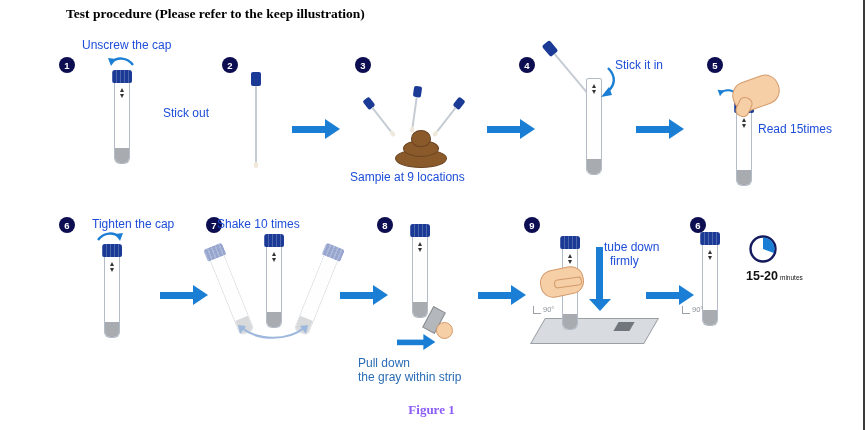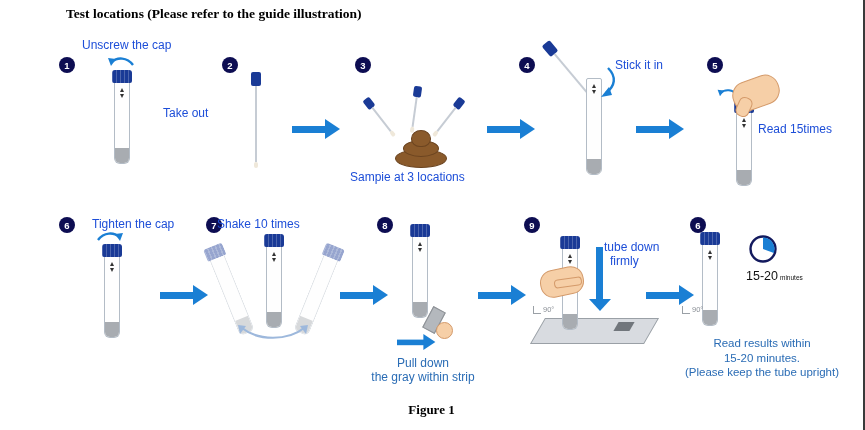--- a/index.html
+++ b/index.html
@@ -1,25 +1,25 @@
 <!DOCTYPE html>
 <html><head>
 <meta charset="utf-8">
 <style>
   html,body{margin:0;padding:0;background:#fff;}
   .canvas{position:relative;width:865px;height:430px;background:#ffffff;overflow:hidden;
           font-family:"Liberation Sans",sans-serif;border-right:2px solid #3a3a3a;box-sizing:border-box;}
   .title{position:absolute;left:66px;top:6px;font-family:"Liberation Serif",serif;
          font-weight:bold;font-size:13.5px;color:#000;}
   .figcap{position:absolute;left:0;top:402px;width:100%;text-align:center;
-          font-family:"Liberation Serif",serif;font-weight:bold;font-size:13px;color:#000000;}
+          font-family:"Liberation Serif",serif;font-weight:bold;font-size:13px;color:#8b5cf6;}
   .badge{position:absolute;width:16px;height:16px;border-radius:50%;background:#0d0d52;color:#fff;
          font-size:9.5px;font-weight:bold;display:flex;align-items:center;justify-content:center;}
   .lbl{position:absolute;color:#1d4ed8;font-size:12px;white-space:nowrap;}
-  .cap8{position:absolute;color:#2a6cb5;font-size:12px;text-align:center;width:130px;line-height:14px;}
+  .cap8{position:absolute;color:#2a6cb5;font-size:12px;text-align:left;width:130px;line-height:14px;}
   .note{position:absolute;color:#2a6cb5;font-size:11.5px;text-align:center;width:200px;line-height:14.5px;}
   
   .seq{position:absolute;width:48px;height:20px;}
   .seq .bar{position:absolute;left:0;top:6.5px;width:34px;height:7px;background:#1a7fd4;}
   .seq .head{position:absolute;left:33px;top:0;width:0;height:0;
              border-left:15px solid #1a7fd4;border-top:10px solid transparent;border-bottom:10px solid transparent;}
   
   .tube{position:absolute;width:20px;}
   .tube .cap{width:20px;height:13px;margin:0 auto;background:#1a3a96;border-radius:3px 3px 2px 2px;
              background-image:repeating-linear-gradient(90deg,rgba(255,255,255,.22) 0 1.5px,transparent 1.5px 4px);}
@@ -55,33 +55,33 @@
   
   .angle{position:absolute;font-size:7.5px;color:#8a8f96;display:flex;align-items:flex-end;gap:2px;}
   .angle .corner{width:7px;height:7px;border-left:1px solid #9aa0a6;border-bottom:1px solid #9aa0a6;display:inline-block;}
   
   .table9{position:absolute;width:112px;height:24px;background:#d8dbe0;border:1px solid #9aa0a6;
           transform:skewX(-30deg);transform-origin:bottom left;}
   .tableobj{position:absolute;width:16px;height:9px;background:#71767c;transform:skewX(-30deg);}
   .strip8{position:absolute;width:12px;height:22px;background:#b4b8bd;border:1px solid #8d9196;transform:rotate(28deg);}
   
   .timewrap{position:absolute;color:#111;}
-  .timewrap .big{font-weight:normal;font-size:12.5px;text-align:center;}
+  .timewrap .big{font-weight:bold;font-size:12.5px;text-align:center;}
   .timewrap .unit{font-size:6.5px;margin-left:2px;}
   .shake{position:absolute;width:100px;height:112px;}
   .shake .t{position:absolute;}
   .faded{opacity:.45;}
   svg{display:block;}
 </style>
 </head>
 <body>
 
 <div class="canvas">
 
-  <div class="title">Test locations (Please refer to the guide illustration)</div>
+  <div class="title">Test procedure (Please refer to the keep illustration)</div>
 
   <div class="lbl" style="left:82px;top:38px">Unscrew the cap</div>
   <div class="badge" style="left:59px;top:57px">1</div>
 
   <div style="position:absolute;left:107px;top:55px">
     <svg width="28" height="14" viewBox="0 0 28 14">
         <path d="M26 10 C20 2 10 2 5 7" stroke="#1a7fd4" stroke-width="2.4" fill="none"></path>
         <polygon points="1,3 9,4 4,11" fill="#1a7fd4"></polygon>
       </svg>
   </div>
@@ -89,21 +89,21 @@
   <div class="tube" style="left:112px;top:70px">
     <div class="cap"></div>
     <div class="body">
       <div class="tmark up"></div>
       <div class="tmark down"></div>
       <div class="grayend"></div>
     </div>
   </div>
 
   <div class="badge" style="left:222px;top:57px">2</div>
-  <div class="lbl" style="left:163px;top:106px">Take out</div>
+  <div class="lbl" style="left:163px;top:106px">Stick out</div>
 
   <div class="swab" style="left:250px;top:72px">
     <div class="scap"></div>
     <div class="stick"></div>
     <div class="tip"></div>
   </div>
 
   <div class="seq" style="left:292px;top:119px">
       <div class="bar"></div>
       <div class="head"></div>
@@ -124,21 +124,21 @@
   <div class="swab small" style="left:442px;top:94px;transform:rotate(38deg)">
     <div class="scap"></div>
       <div class="stick"></div>
       <div class="tip"></div>
   </div>
   <div class="poop" style="left:392px;top:126px">
     <div class="p1"></div>
       <div class="p2"></div>
       <div class="p3"></div>
   </div>
-  <div class="lbl" style="left:350px;top:170px">Sampie at 3 locations</div>
+  <div class="lbl" style="left:350px;top:170px">Sampie at 9 locations</div>
 
   <div class="seq" style="left:487px;top:119px">
       <div class="bar"></div>
       <div class="head"></div>
     </div>
 
   <div class="badge" style="left:519px;top:57px">4</div>
 
   <div class="swab mid" style="left:562px;top:35px;transform:rotate(-40deg)">
     <div class="scap"></div>
@@ -314,21 +314,16 @@
   </div>
   <div style="position:absolute;left:748px;top:234px">
     <svg width="30" height="30" viewBox="0 0 30 30">
         <circle cx="15" cy="15" r="12.5" fill="#fff" stroke="#131a5e" stroke-width="2.4"></circle>
         <path d="M15 15 L15 3.5 A11.5 11.5 0 0 1 25.8 19 Z" fill="#1a7fd4"></path>
       </svg>
   </div>
   <div class="timewrap" style="left:746px;top:266px">
     <span class="big">15-20</span><span class="unit">minutes</span>
   </div>
-  <div class="note" style="left:662px;top:336px">
-    <div>Read results within</div>
-    <div>15-20 minutes.</div>
-    <div>(Please keep the  tube upright)</div>
-  </div>
 
   <div class="figcap">Figure 1</div>
 
 </div>
 
 </body></html>

